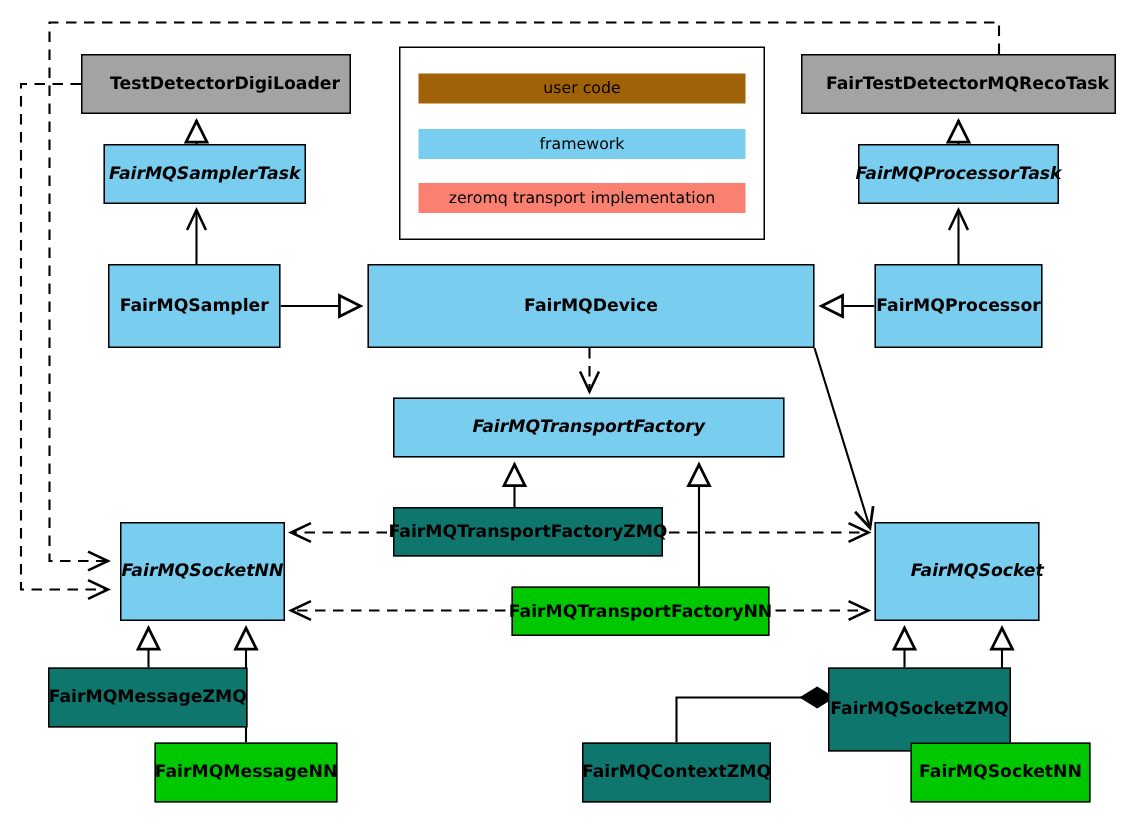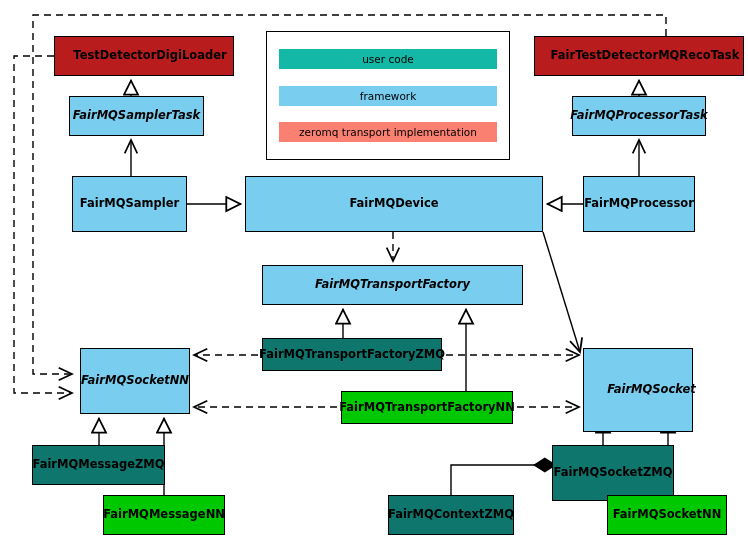--- a/index.html
+++ b/index.html
@@ -4,21 +4,21 @@
 <style>
   html,body{margin:0;padding:0;background:#ffffff;}
   body{width:748px;height:549px;position:relative;overflow:hidden;
        font-family:"DejaVu Sans","Liberation Sans",sans-serif;}
   #canvas{position:absolute;left:0;top:0;width:748px;height:549px;}
   svg#wires{position:absolute;left:0;top:0;width:748px;height:549px;pointer-events:none;}
   .node{position:absolute;box-sizing:border-box;border:1.5px solid #000;
         display:flex;align-items:center;justify-content:center;text-align:center;
         font-size:11.5px;font-weight:bold;color:#000;line-height:1.15;z-index:3;}
   .node.italic{font-style:italic;}
-  .c-user{background:#b91c1c;padding-left:12px;}
+  .c-user{background:#a3a3a3;padding-left:12px;}
   .c-fw{background:#79CDEF;}
   .c-zmq{background:#0f766e;}
   .c-nn{background:#00C800;}
   #legend{position:absolute;left:266px;top:31px;width:242px;height:127px;
           background:#ffffff;border:1.5px solid #000;z-index:4;
           display:flex;flex-direction:column;justify-content:space-evenly;align-items:center;}
   .legend-row{width:218px;height:20px;display:flex;align-items:center;justify-content:center;
               font-size:10.5px;font-weight:normal;color:#000;border:0;}
 </style>
 </head>
@@ -82,21 +82,21 @@
       <line x1="164" y1="495" x2="164" y2="418" marker-end="url(#hollow)"></line>
 
       <line x1="603" y1="445" x2="603" y2="418" marker-end="url(#hollow)"></line>
       <line x1="668" y1="495" x2="668" y2="418" marker-end="url(#hollow)"></line>
 
       <path d="M451,495 L451,465 L556,465" marker-end="url(#diamond)"></path>
     </g>
   </svg>
 
   <div id="legend">
-    <div class="legend-row" style="background:#14b8a6;">
+    <div class="legend-row" style="background:#a16207;">
         <span>user code</span>
       </div>
     <div class="legend-row" style="background:#79CDEF;">
         <span>framework</span>
       </div>
     <div class="legend-row" style="background:#FA8072;">
         <span>zeromq transport implementation</span>
       </div>
   </div>
 
@@ -105,20 +105,20 @@
       <div class="node c-fw italic" style="left: 69px; top: 96px; width: 135px; height: 40px;">FairMQSamplerTask</div>
       <div class="node c-fw" style="left: 72px; top: 176px; width: 115px; height: 56px;">FairMQSampler</div>
       <div class="node c-fw" style="left: 245px; top: 176px; width: 298px; height: 56px;">FairMQDevice</div>
       <div class="node c-fw" style="left: 583px; top: 176px; width: 112px; height: 56px;">FairMQProcessor</div>
       <div class="node c-fw italic" style="left: 572px; top: 96px; width: 134px; height: 40px;">FairMQProcessorTask</div>
       <div class="node c-user" style="left: 534px; top: 36px; width: 210px; height: 40px;">FairTestDetectorMQRecoTask</div>
       <div class="node c-fw italic" style="left: 262px; top: 265px; width: 261px; height: 40px;">FairMQTransportFactory</div>
       <div class="node c-zmq" style="left: 262px; top: 338px; width: 180px; height: 33px;">FairMQTransportFactoryZMQ</div>
       <div class="node c-nn" style="left: 341px; top: 391px; width: 172px; height: 33px;">FairMQTransportFactoryNN</div>
       <div class="node c-fw italic" style="left: 80px; top: 348px; width: 110px; height: 66px;">FairMQSocketNN</div>
-      <div class="node c-fw italic" style="left: 583px; top: 348px; width: 110px; height: 84px; padding-left: 27px;">FairMQSocket</div>
+      <div class="node c-fw italic" style="left: 583px; top: 348px; width: 110px; height: 66px; padding-left: 27px;">FairMQSocket</div>
       <div class="node c-zmq" style="left: 32px; top: 445px; width: 133px; height: 40px;">FairMQMessageZMQ</div>
       <div class="node c-nn" style="left: 103px; top: 495px; width: 122px; height: 40px;">FairMQMessageNN</div>
       <div class="node c-zmq" style="left: 552px; top: 445px; width: 122px; height: 56px;">FairMQSocketZMQ</div>
       <div class="node c-nn" style="left: 607px; top: 495px; width: 120px; height: 40px;">FairMQSocketNN</div>
       <div class="node c-zmq" style="left: 388px; top: 495px; width: 126px; height: 40px;">FairMQContextZMQ</div>
     </div>
 </div>
 
 </body></html>

